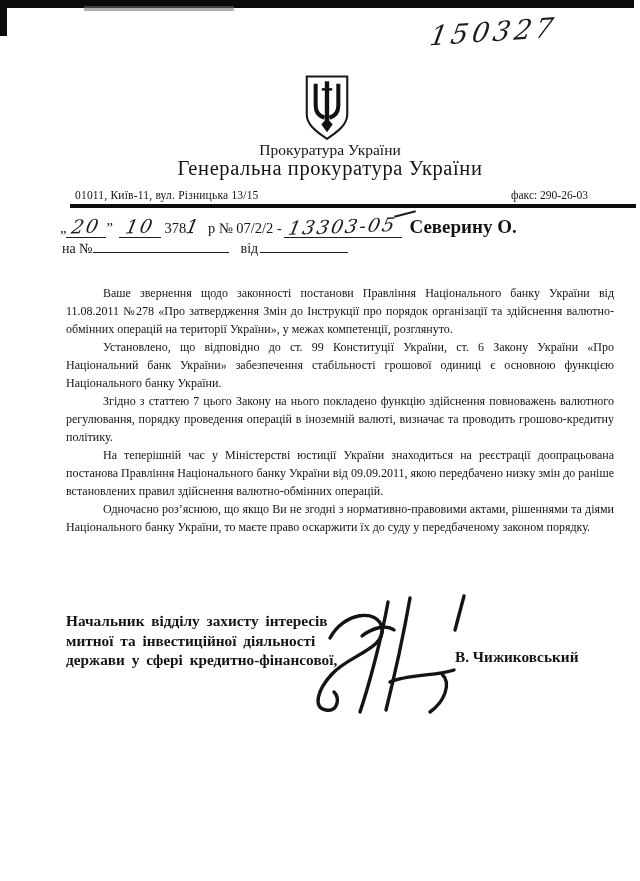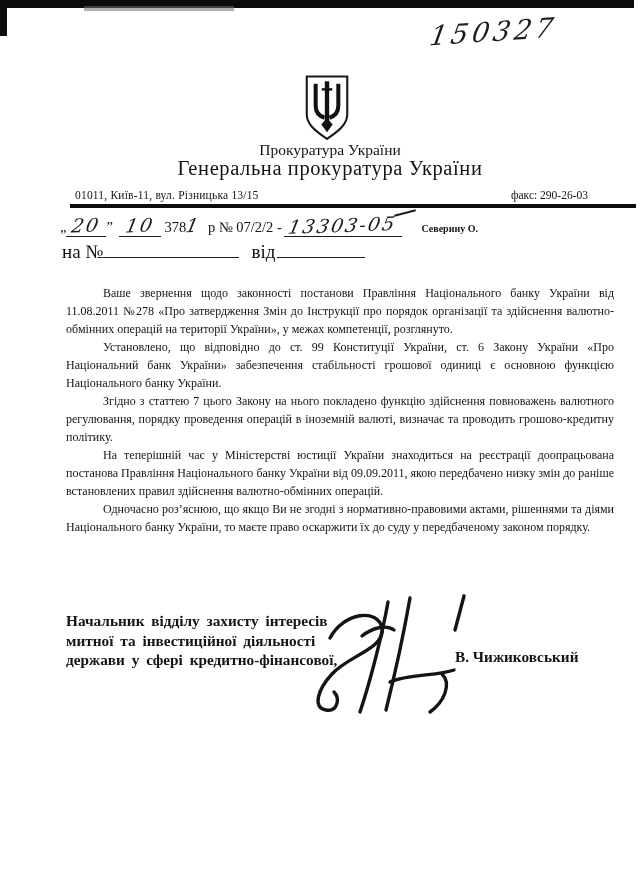--- a/index.html
+++ b/index.html
@@ -25,35 +25,35 @@
   }
   
   .emblem{position:absolute;left:302px;top:74px;width:50px;height:68px;}
   .org-line1{position:absolute;left:0;top:141px;width:660px;text-align:center;font-size:15.5px;}
   .org-line2{position:absolute;left:0;top:157px;width:660px;text-align:center;font-size:20.5px;letter-spacing:.6px;}
   .address-line{position:absolute;left:75px;top:189px;font-size:11.5px;letter-spacing:.2px;}
   .fax-line{position:absolute;right:52px;top:189px;font-size:11.5px;}
   .header-rule{position:absolute;left:70px;top:204px;width:566px;height:4px;background:#0d0d0d;}
   
   .ref-line1{position:absolute;left:60px;top:216px;font-size:14.5px;white-space:nowrap;}
-  .ref-line2{position:absolute;left:62px;top:241px;font-size:19px;white-space:nowrap;}
+  .ref-line2{position:absolute;left:62px;top:241px;font-size:14px;white-space:nowrap;}
   .blank{display:inline-block;border-bottom:1.4px solid #1d1d1d;text-align:center;vertical-align:baseline;}
   .blank.day{min-width:40px;}
   .blank.month{min-width:42px;margin-left:6px;}
   .blank.num{min-width:118px;margin-left:2px;position:relative;}
   .blank.empty-a{width:136px;}
   .blank.empty-b{width:88px;}
   .hw{
     font-family:"DejaVu Serif", serif;font-style:italic;color:#1b1b1b;
     display:inline-block;transform:skewX(-13deg) rotate(-2deg);
     font-size:19px;letter-spacing:2px;line-height:1;
   }
   .hw-tail{position:absolute;right:-14px;top:-4px;width:22px;height:2px;background:#1d1d1d;transform:rotate(-14deg);}
   .printed-mid{margin-left:4px;}
-  .addressee{font-weight:bold;font-size:10px;margin-left:16px;}
+  .addressee{font-weight:bold;font-size:19px;margin-left:4px;}
   .vid-label{margin-left:12px;margin-right:2px;}
   
   .body-text{
     position:absolute;left:66px;top:284px;width:548px;
     font-size:12px;line-height:18px;text-align:justify;
   }
   .body-text p{margin:0;text-indent:37px;}
   
   .sign-title{
     position:absolute;left:66px;top:611px;width:320px;

